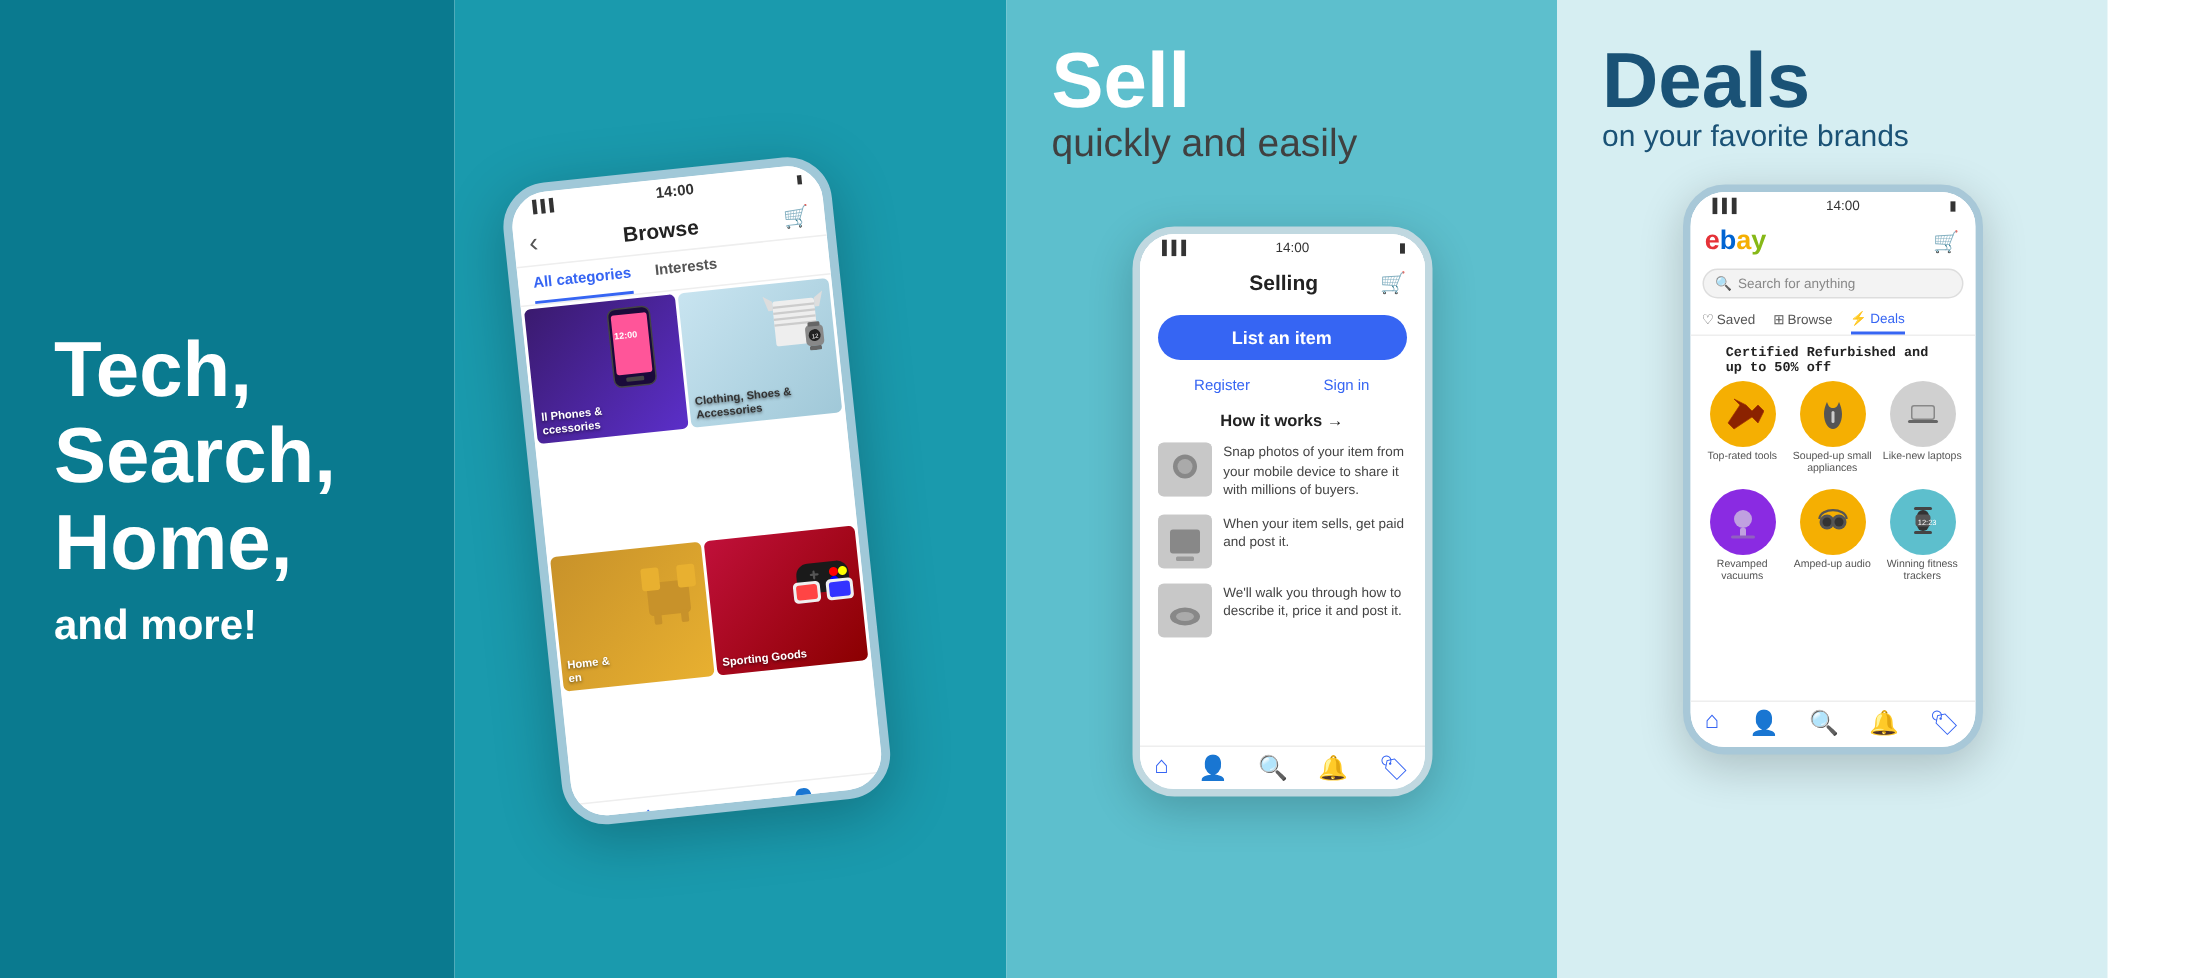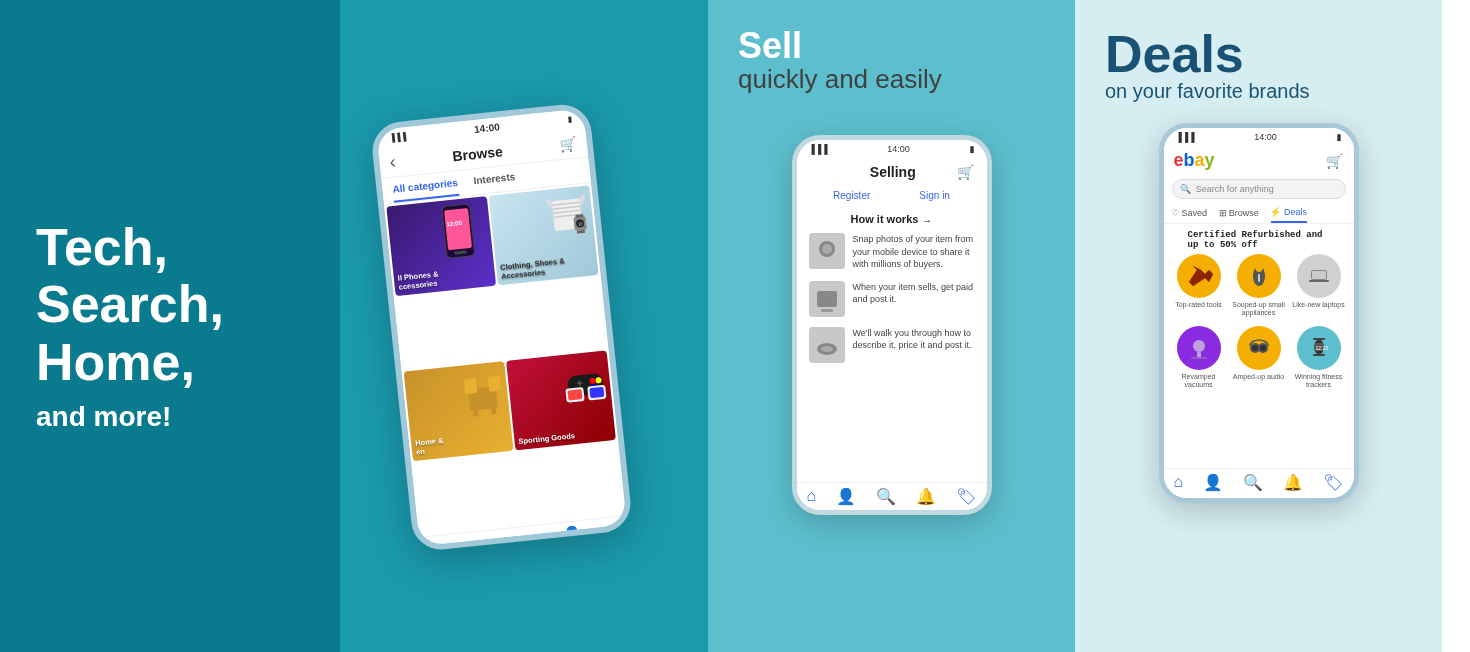--- a/index.html
+++ b/index.html
@@ -6,21 +6,21 @@
     body {
       width: 1470px;
       height: 652px;
       display: flex;
       font-family: -apple-system, BlinkMacSystemFont, 'Segoe UI', sans-serif;
       overflow: hidden;
     }
 
     
     .panel-1 {
-      width: 340px;
+      width: 303px;
       height: 652px;
       background-color: #0a7a8f;
       display: flex;
       flex-direction: column;
       justify-content: center;
       padding: 40px 36px;
       position: relative;
     }
     .panel-1 h1 {
       font-size: 52px;
@@ -144,21 +144,21 @@
       display: flex;
       flex-direction: column;
       padding: 0;
       position: relative;
       overflow: hidden;
     }
     .panel-3-header {
       padding: 28px 30px 10px;
     }
     .panel-3-header h2 {
-      font-size: 36px;
+      font-size: 52px;
       font-weight: 800;
       color: white;
       line-height: 1;
     }
     .panel-3-header p {
       font-size: 26px;
       color: #404040;
       font-weight: 400;
     }
     .panel-3-phone-area {
@@ -479,20 +479,21 @@
         <div class="phone-status-bar">
           <span>▐▐▐</span>
           <span>14:00</span>
           <span>▮</span>
         </div>
         <div class="selling-nav">
           <span style="width:20px;"></span>
           <span class="selling-title">Selling</span>
           <span style="font-size:14px;cursor:pointer;">🛒</span>
         </div>
+        <div class="list-btn">List an item</div>
         <div class="selling-links">
           <span style="font-size:10px;color:#3665f3;cursor:pointer;">Register</span>
           <span style="font-size:10px;color:#3665f3;cursor:pointer;">Sign in</span>
         </div>
         <div class="how-it-works">
           <h3>How it works →</h3>
           <div class="how-step">
             <div class="how-step-icon" style="background:#d0d0d0;">
               <svg width="36" height="36" viewBox="0 0 36 36">
                   <rect width="36" height="36" rx="4" fill="#c8c8c8"></rect>

